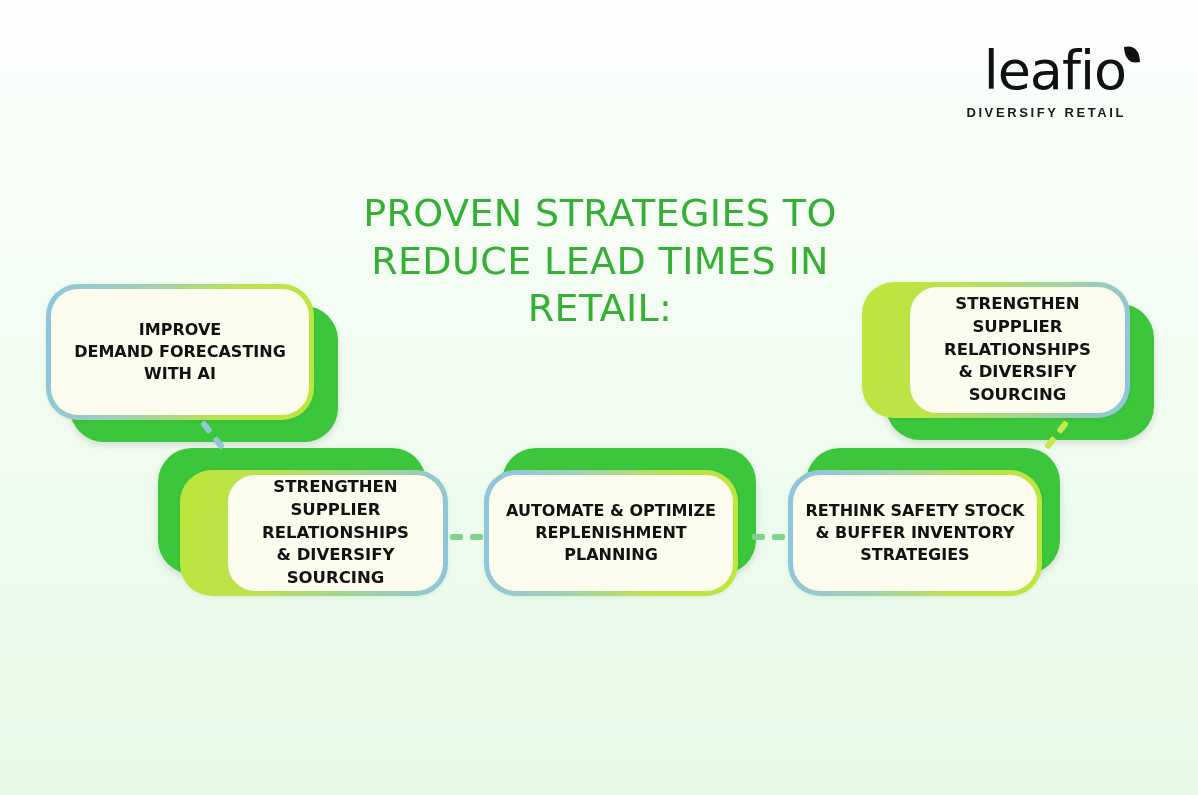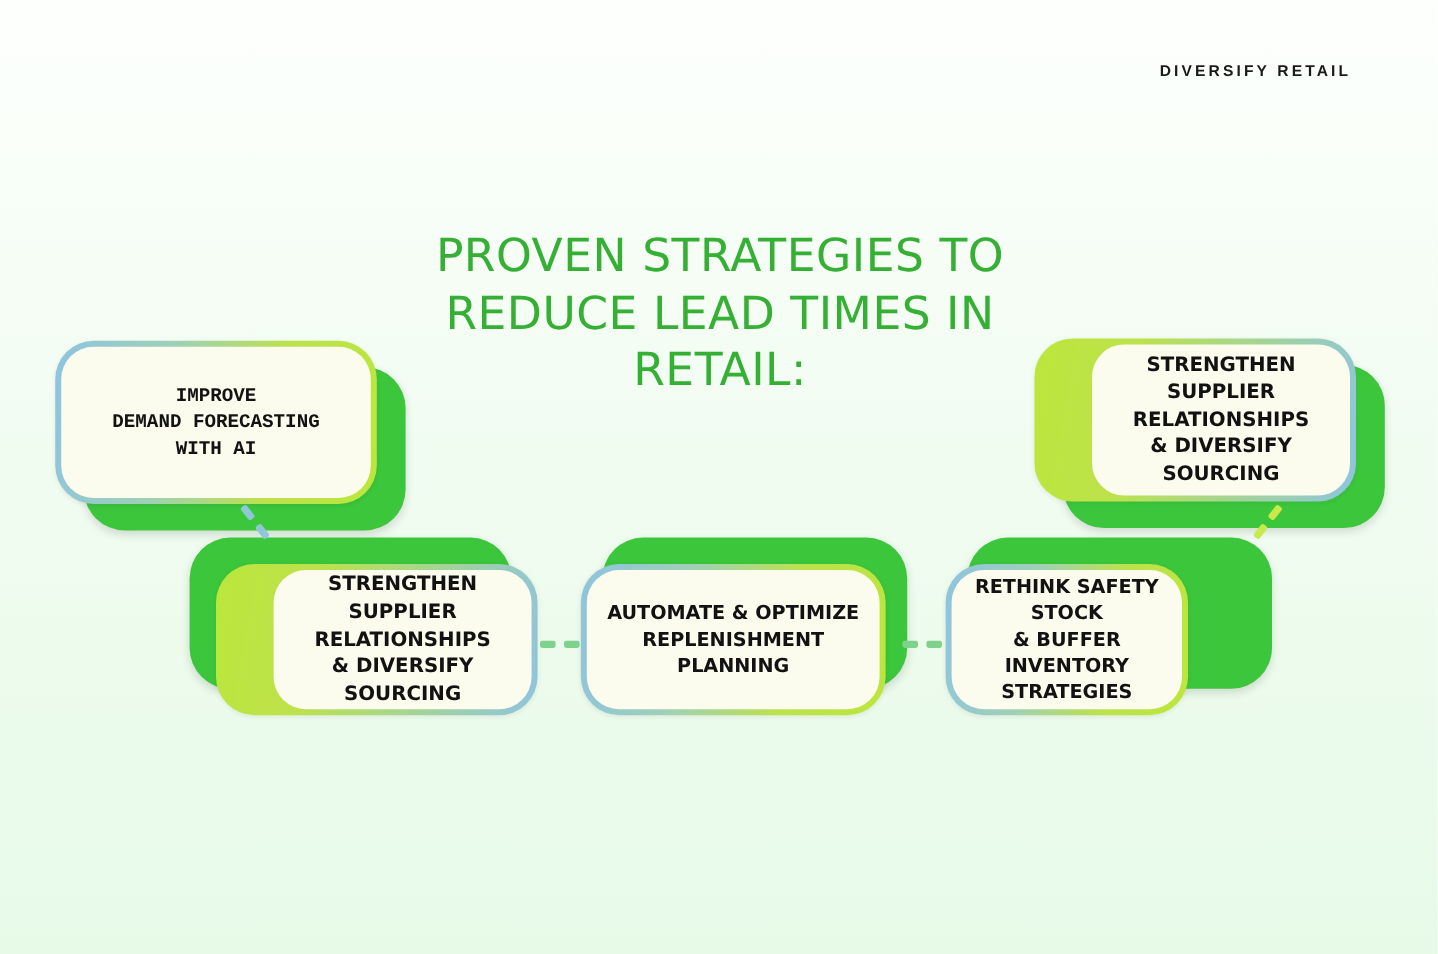--- a/index.html
+++ b/index.html
@@ -67,50 +67,54 @@
   #card2 .ctext  { font-size:16.5px; }
 
   #card3 { left:180px; top:470px; width:268px; height:126px; }
   #card3 .shadow { left:-22px; top:-22px; width:268px; height:126px; }
   #card3 .ctext  { font-size:16.5px; }
 
   #card4 { left:484px; top:470px; width:254px; height:126px; }
   #card4 .shadow { left:18px; top:-22px; width:254px; height:126px; }
   #card4 .ctext  { font-size:16px; }
 
-  #card5 { left:788px; top:470px; width:202px; height:126px; }
+  #card5 { left:788px; top:470px; width:254px; height:126px; }
   #card5 .shadow { left:18px; top:-22px; width:254px; height:126px; }
   #card5 .ctext  { font-size:16px; }
 
   
   .conn { position:absolute; display:flex; gap:7px; align-items:center; }
   .conn span { display:block; width:13px; height:6px; border-radius:2px; }
   #conn-1-3 { left:196px; top:432px; transform:rotate(52deg); }
   #conn-1-3 span { background:#8fc7d9; }
   #conn-3-4 { left:450px; top:534px; }
   #conn-3-4 span { background:#7fd18c; }
   #conn-4-5 { left:752px; top:534px; }
   #conn-4-5 span { background:#7fd18c; }
   #conn-2-5 { left:1040px; top:432px; transform:rotate(-52deg); }
   #conn-2-5 span { background:#c9e84a; }
 </style>
 </head>
 <body>
 
 <div id="logo">
+  <div class="wordmark">
+    <span>leafio</span>
+    <span class="leafdot"></span>
+  </div>
   <div class="tagline">DIVERSIFY RETAIL</div>
 </div>
 
 <div id="title" style="white-space: pre-line;">PROVEN STRATEGIES TO REDUCE LEAD TIMES IN RETAIL:</div>
 
 <div class="card" id="card1">
   <div class="shadow"></div>
   <div class="frame g-b2g">
     <div class="inner">
-      <div class="ctext" style="white-space: pre-line; font-family: Liberation Mono, monospace;">IMPROVE
+      <div class="ctext" style="white-space: pre-line;">IMPROVE
 DEMAND FORECASTING
 WITH AI</div>
     </div>
   </div>
 </div>
 
 <div class="card" id="card2">
   <div class="shadow"></div>
   <div class="frame g-g2b">
     <div class="inner">

